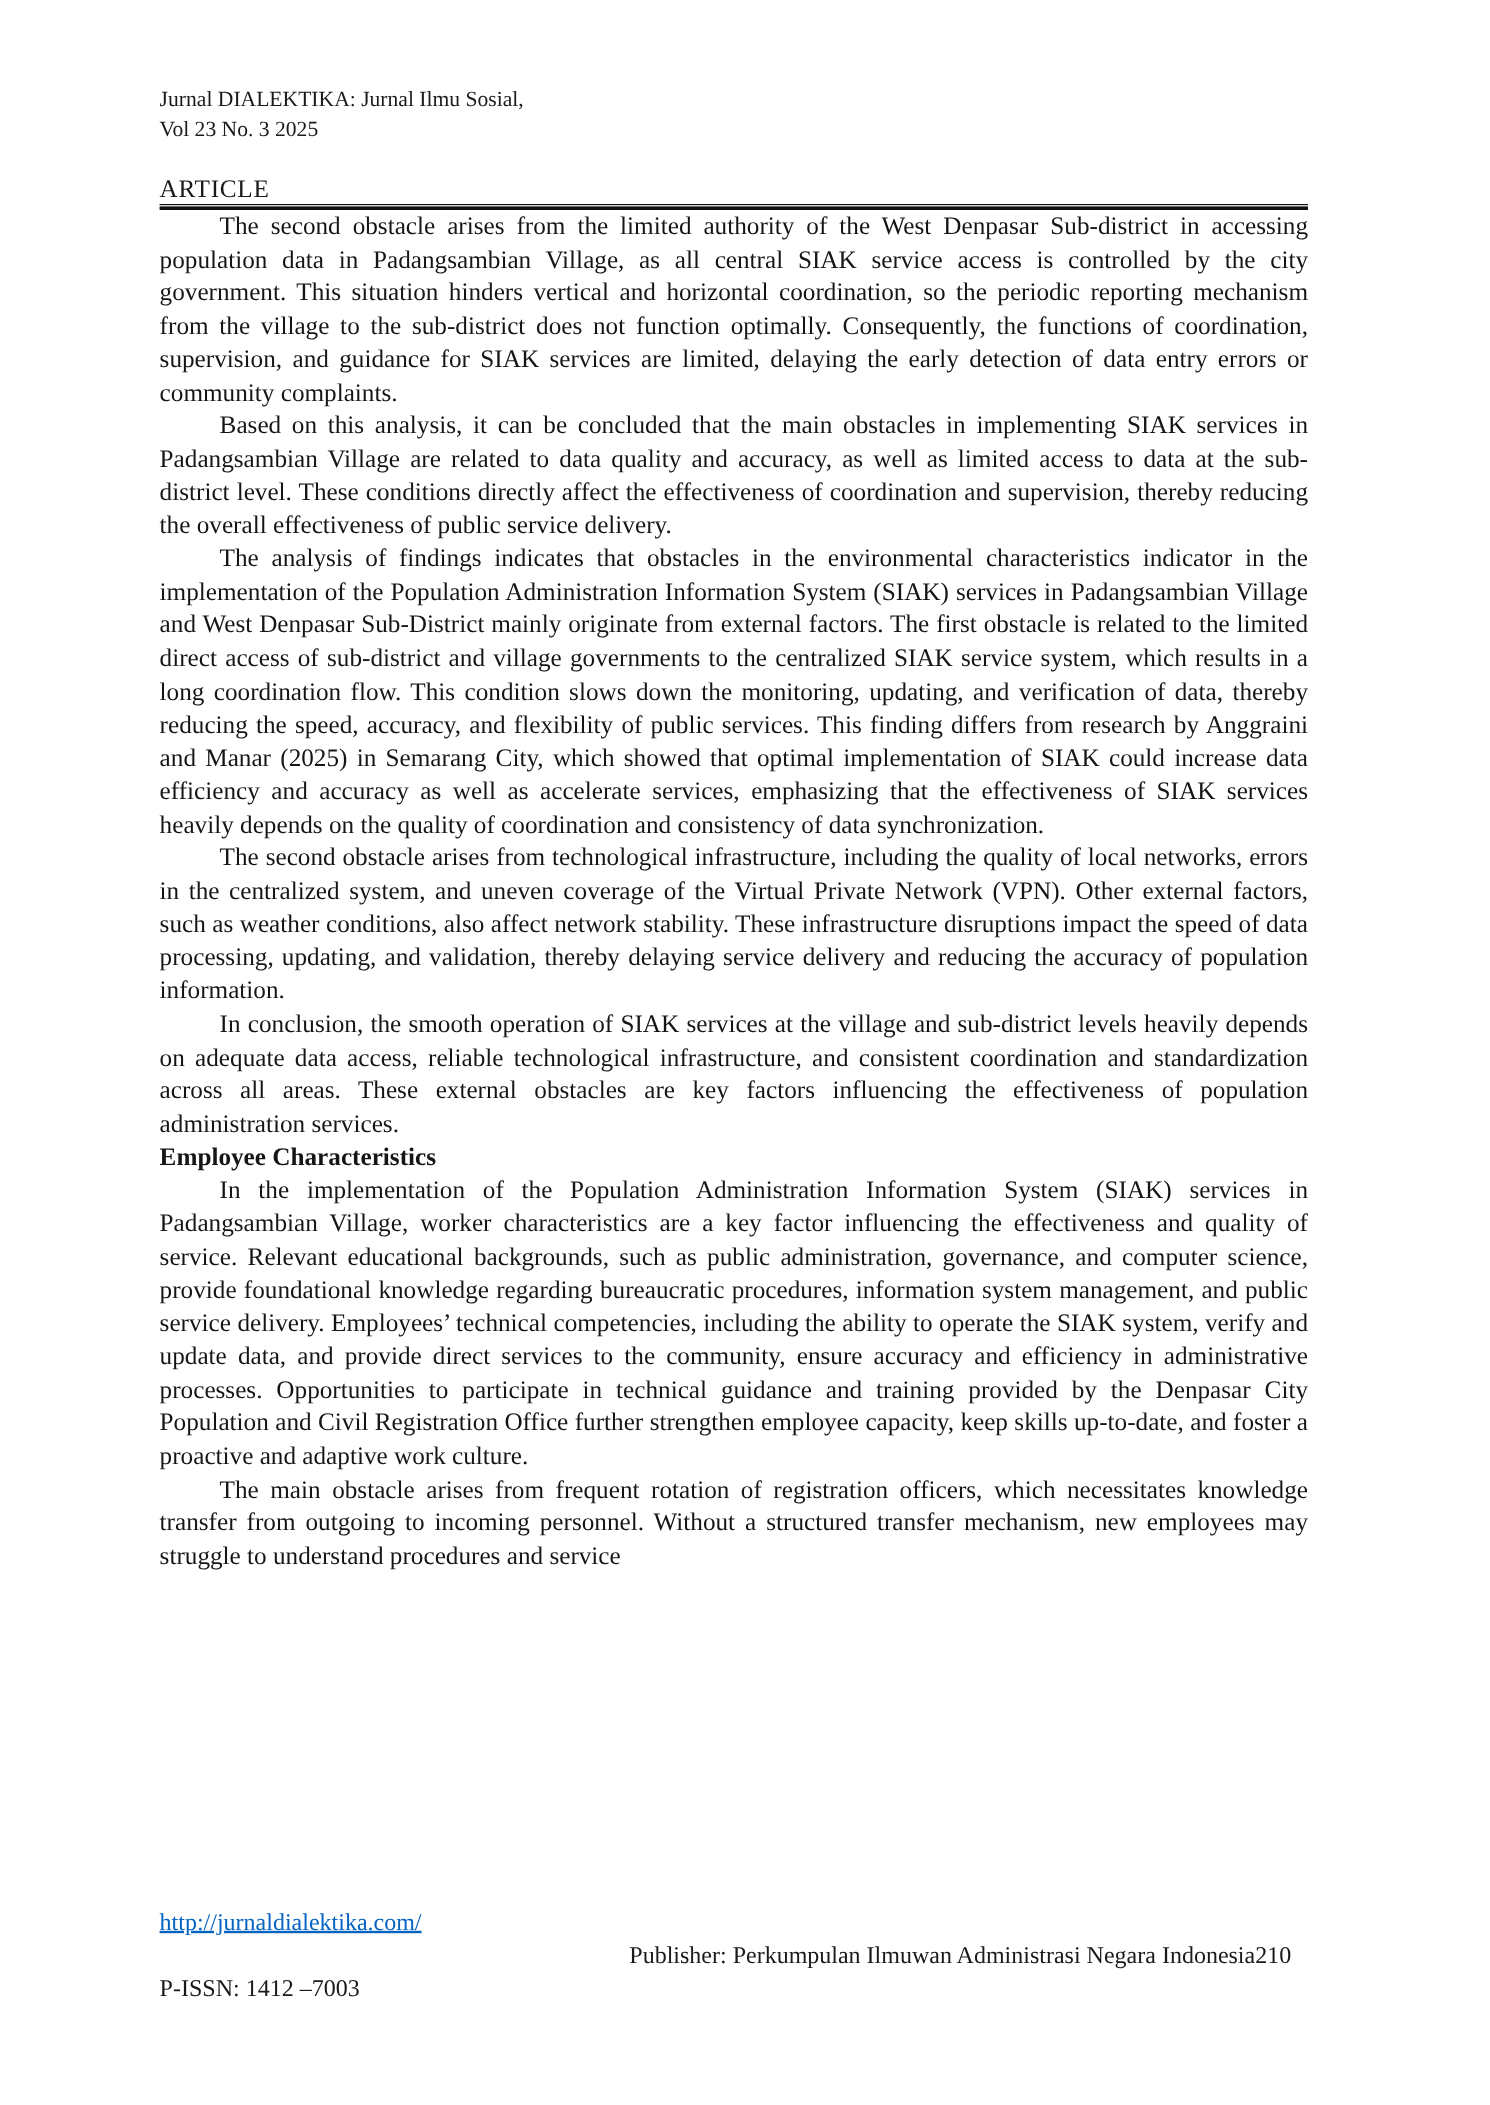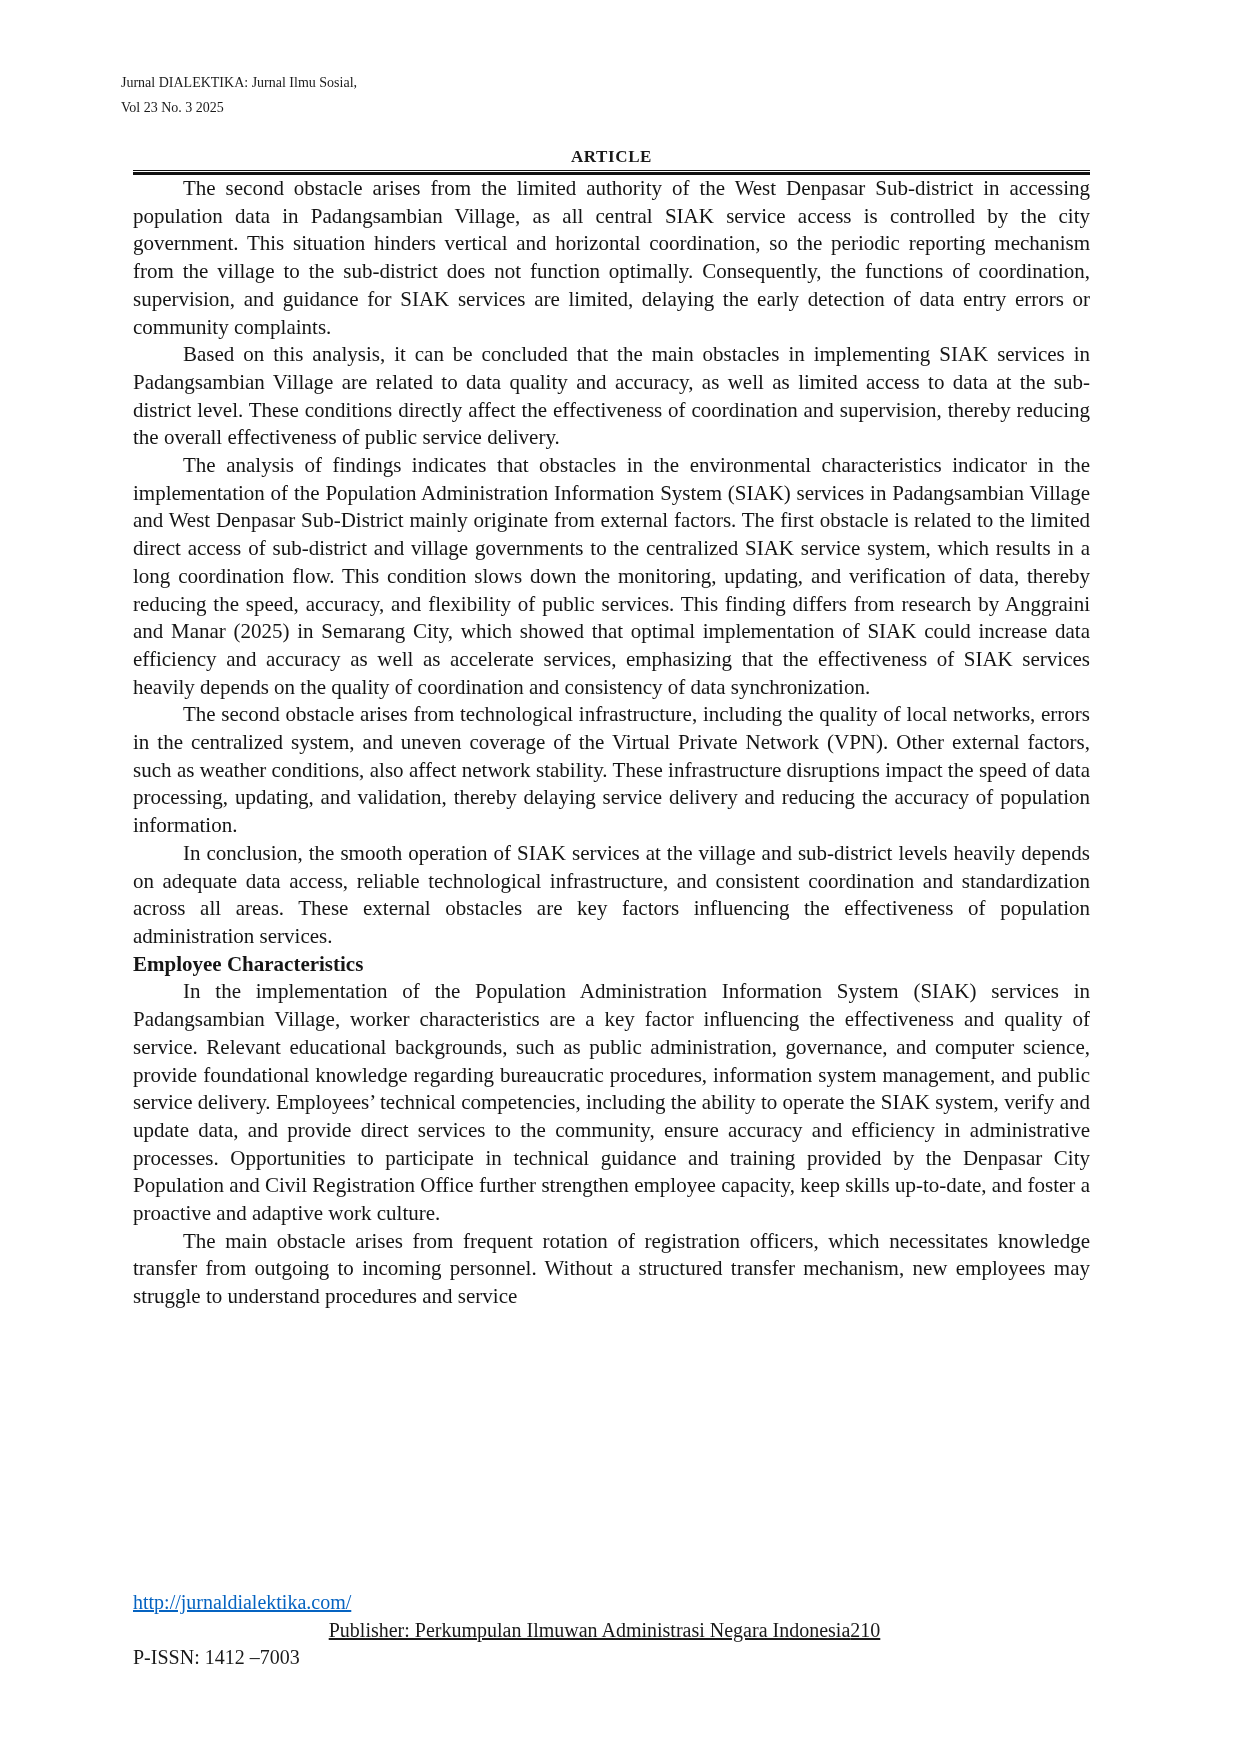--- a/index.html
+++ b/index.html
@@ -8,39 +8,38 @@
     width: 1242px;
     height: 1754px;
     margin: 0 auto;
     background: #ffffff;
     font-family: "Liberation Serif", serif;
     color: #151515;
     overflow: hidden;
   }
   .running-head {
     position: absolute;
-    left: 121px;
+    left: 133px;
     top: 70px;
-    font-size: 14px;
+    font-size: 18px;
     line-height: 25px;
     color: #1a1a1a;
   }
   .main-col {
     position: absolute;
     left: 133px;
     top: 147px;
     width: 957px;
   }
   .article-label {
-    text-align: center;
-    font-size: 17px;
+    text-align: left;
+    font-size: 21px;
     line-height: 20px;
     letter-spacing: 0.6px;
     color: #1a1a1a;
-    font-weight: bold;
   }
   .article-rule {
     margin-top: 3px;
     height: 1px;
     border-top: 1px solid #111;
     border-bottom: 3px solid #111;
   }
   .body-text {
     margin-top: 0;
     font-size: 21px;
@@ -67,23 +66,22 @@
     line-height: 27.5px;
     color: #1a1a1a;
   }
   .footer a {
     color: #0563c1;
     text-decoration: underline;
     cursor: pointer;
   }
   .footer-row {
     display: flex;
-    justify-content: center;
+    justify-content: flex-end;
     align-items: baseline;
-    text-decoration: underline;
   }
   .page-number { padding-right: 14px; }
 </style>
 </head>
 <body>
 
 <div class="page">
 
   <div class="running-head">
     <div>Jurnal DIALEKTIKA: Jurnal Ilmu Sosial,</div>

